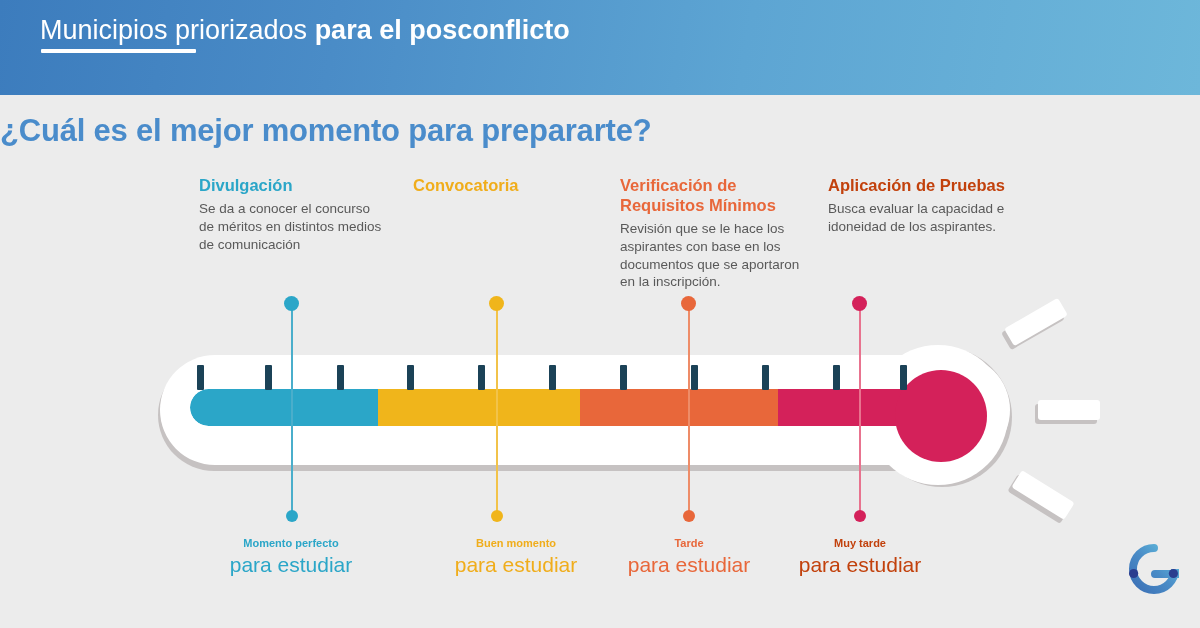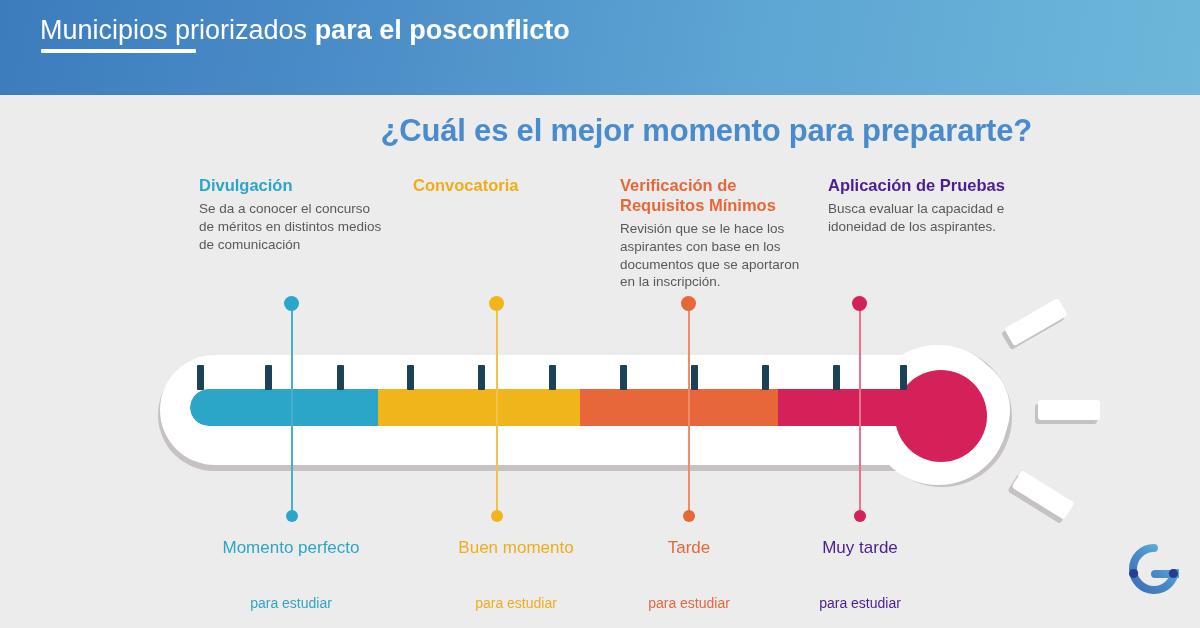--- a/index.html
+++ b/index.html
@@ -28,38 +28,38 @@
   }
   .hdr-strong { font-weight:normal; }
   .hdr-light { font-weight:700; }
   .hdr-underline {
     position:absolute; left:1px; top:34px; width:155px; height:4px;
     background:#ffffff; border-radius:1px;
   }
 
   
   .main-title {
-    position:absolute; left:0; top:113px; width:1032px; text-align:right;
+    position:absolute; left:0; top:113px; width:1032px; text-align:left;
     font-size:31px; font-weight:bold; color:#4a8ccb; letter-spacing:-.2px;
   }
 
   
   .stage { position:absolute; }
   .stage-title { font-size:16.5px; font-weight:bold; line-height:1.2; margin-bottom:4px; }
   .stage-desc  { font-size:13.5px; color:#595959; line-height:1.33; }
 
   .stage-1 { left:199px; top:176px; width:185px; }
   .stage-2 { left:413px; top:176px; width:192px; }
   .stage-3 { left:620px; top:176px; width:196px; }
   .stage-4 { left:828px; top:176px; width:228px; }
 
   .c-cyan    { color:#2ba6c8; }
   .c-yellow  { color:#f0ad1b; }
   .c-orange  { color:#e8673a; }
-  .c-crimson { color:#4c1d95; }
+  .c-crimson { color:#c2410c; }
 
   
   .ray { position:absolute; background:#ffffff; border-radius:3px; }
   .ray-shadow { position:absolute; background:#c6c2c2; border-radius:3px; }
   .ray-1-s { left:1002px; top:316px; width:62px; height:20px; transform:rotate(-30deg); }
   .ray-1   { left:1005px; top:312px; width:62px; height:20px; transform:rotate(-30deg); }
   .ray-2-s { left:1035px; top:404px; width:62px; height:20px; }
   .ray-2   { left:1038px; top:400px; width:62px; height:20px; }
   .ray-3-s { left:1008px; top:489px; width:62px; height:20px; transform:rotate(32deg); }
   .ray-3   { left:1012px; top:485px; width:62px; height:20px; transform:rotate(32deg); }
@@ -109,22 +109,22 @@
   .conn { position:absolute; width:2px; }
   .dot-top {
     position:absolute; width:15px; height:15px; border-radius:50%;
   }
   .dot-bottom {
     position:absolute; width:12px; height:12px; border-radius:50%;
   }
 
   
   .bottom-label { position:absolute; text-align:center; }
-  .bl-strong { font-size:17px; font-weight:normal; line-height:1.25; }
-  .bl-sub    { font-size:14px; line-height:1.3;margin-top:36px; }
+  .bl-strong { font-size:11px; font-weight:bold; line-height:1.25; }
+  .bl-sub    { font-size:21px; line-height:1.3; }
 
   
   .logo { position:absolute; left:1128px; top:543px; width:52px; height:52px; }
 </style>
 </head>
 <body>
 
 <div class="header">
   <div class="header-inner">
     <div class="hdr-line2">

